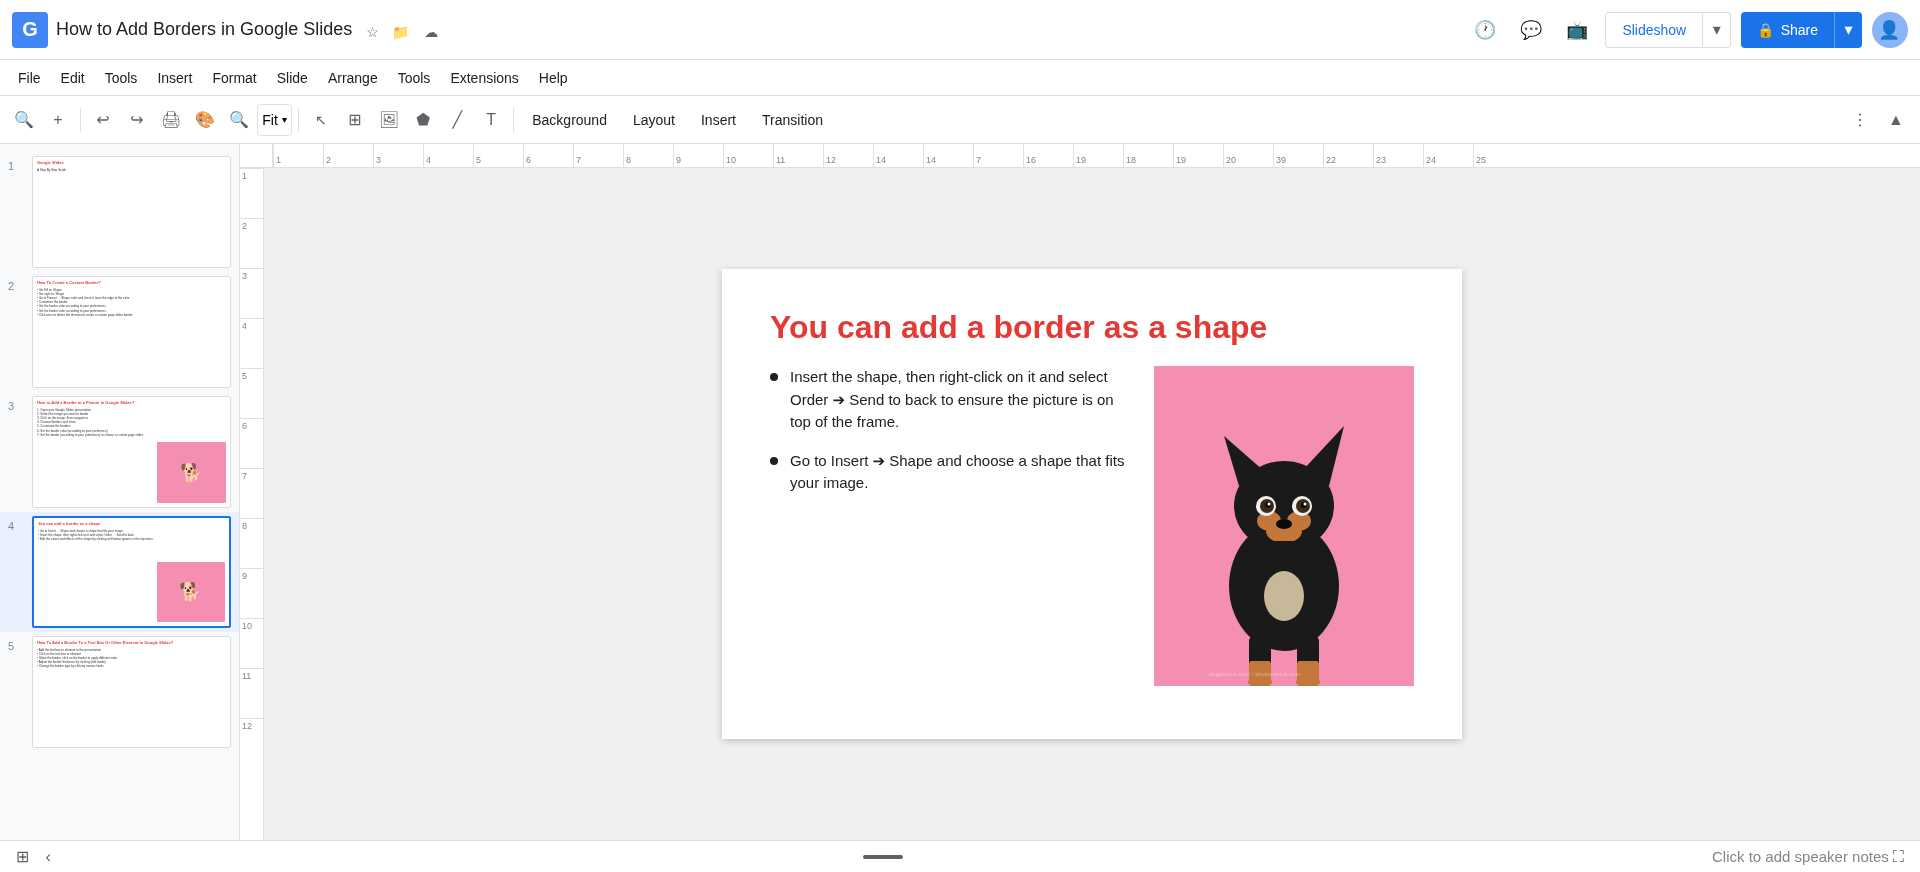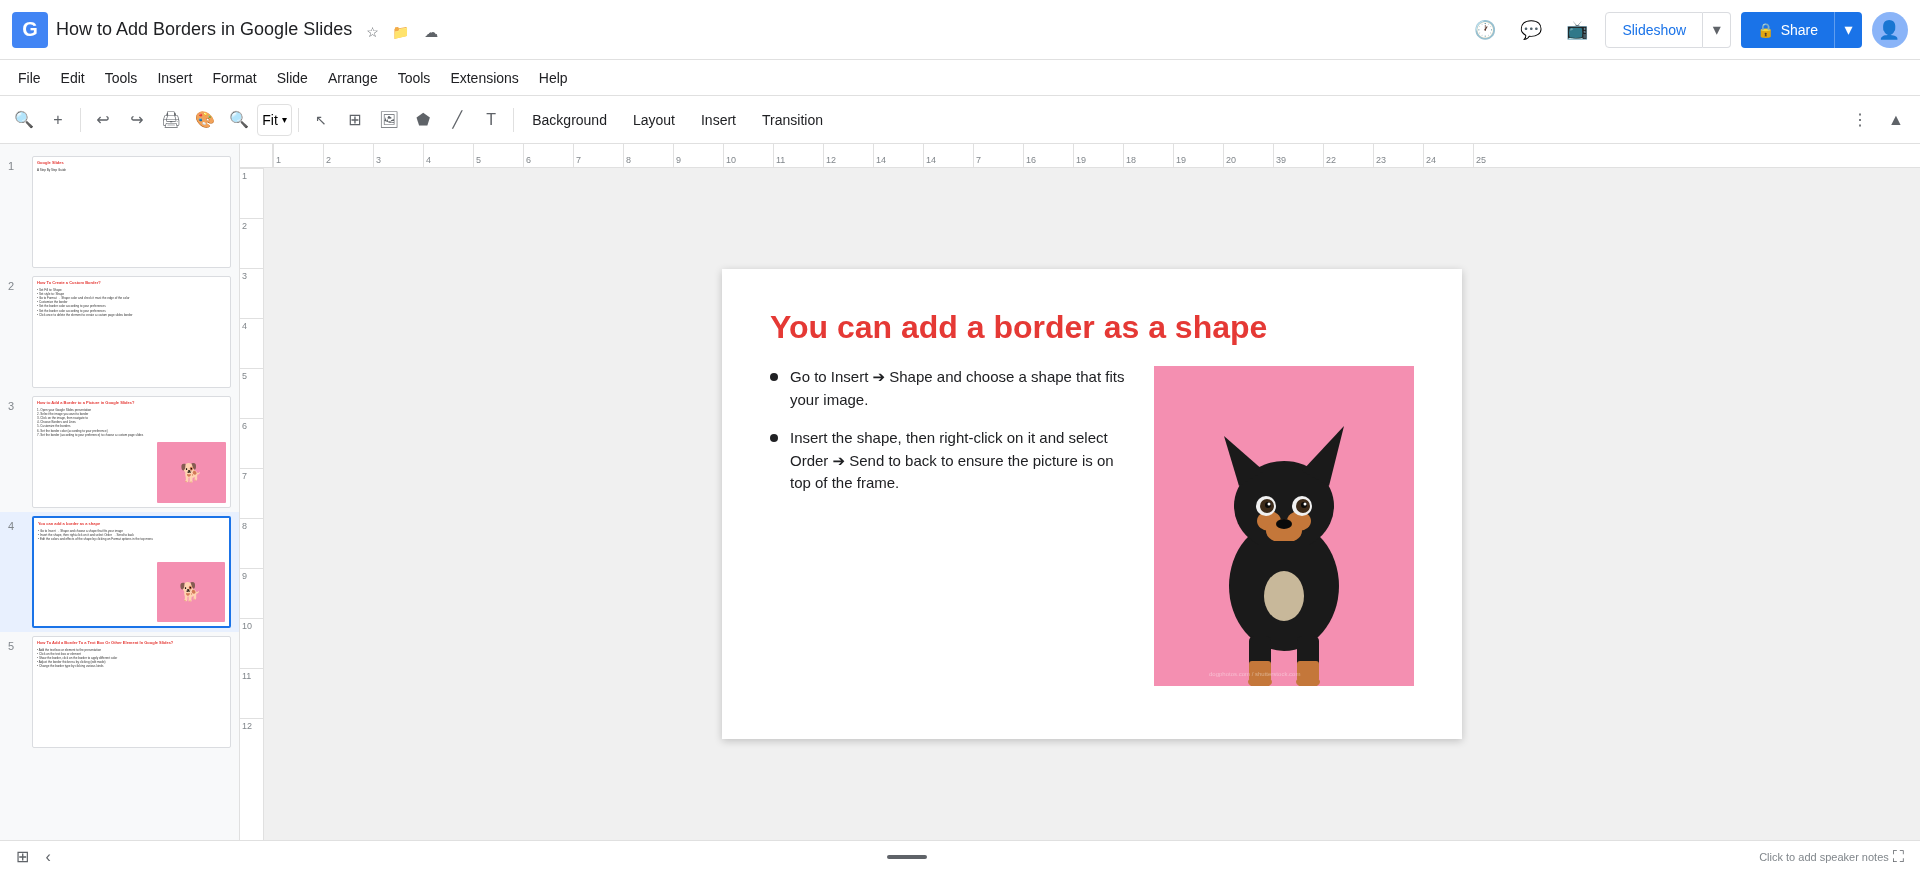--- a/index.html
+++ b/index.html
@@ -266,21 +266,21 @@
     #slide-indicator {
       width: 40px; height: 4px;
       background: #5f6368; border-radius: 2px;
     }
     #bottom-right { display: flex; align-items: center; }
     .bottom-btn {
       background: none; border: none; cursor: pointer;
       color: #5f6368; font-size: 16px; padding: 4px;
     }
     .click-hint {
-      font-size: 11px; color: #80868b;
+      font-size: 15px; color: #80868b;
     }
 
     
     #ruler-v {
       width: 24px;
       background: #fff;
       border-right: 1px solid #e0e0e0;
       flex-shrink: 0;
       display: flex; flex-direction: column;
       overflow: hidden;
@@ -476,25 +476,25 @@
         <div class="ruler-mark-v">12</div>
       </div>
 
       <div id="canvas-container">
         <div id="slide-canvas">
           <div id="slide-heading">You can add a border as a shape</div>
           <div id="slide-content">
             <div id="slide-bullets">
               <div class="bullet-item">
                 <div class="bullet-dot"></div>
-                <span>Go to Insert ➔ Shape and choose a shape that fits your image.</span>
+                <span>Insert the shape, then right-click on it and select Order ➔ Send to back to ensure the picture is on top of the frame.</span>
               </div>
               <div class="bullet-item">
                 <div class="bullet-dot"></div>
-                <span>Insert the shape, then right-click on it and select Order ➔ Send to back to ensure the picture is on top of the frame.</span>
+                <span>Go to Insert ➔ Shape and choose a shape that fits your image.</span>
               </div>
             </div>
 
             <div id="dog-container">
               <svg width="260" height="320" viewBox="0 0 260 320" xmlns="http://www.w3.org/2000/svg">
 
                 <ellipse cx="130" cy="220" rx="55" ry="65" fill="#1a1a1a"></ellipse>
 
                 <ellipse cx="130" cy="230" rx="20" ry="25" fill="#c8b89a"></ellipse>
 

